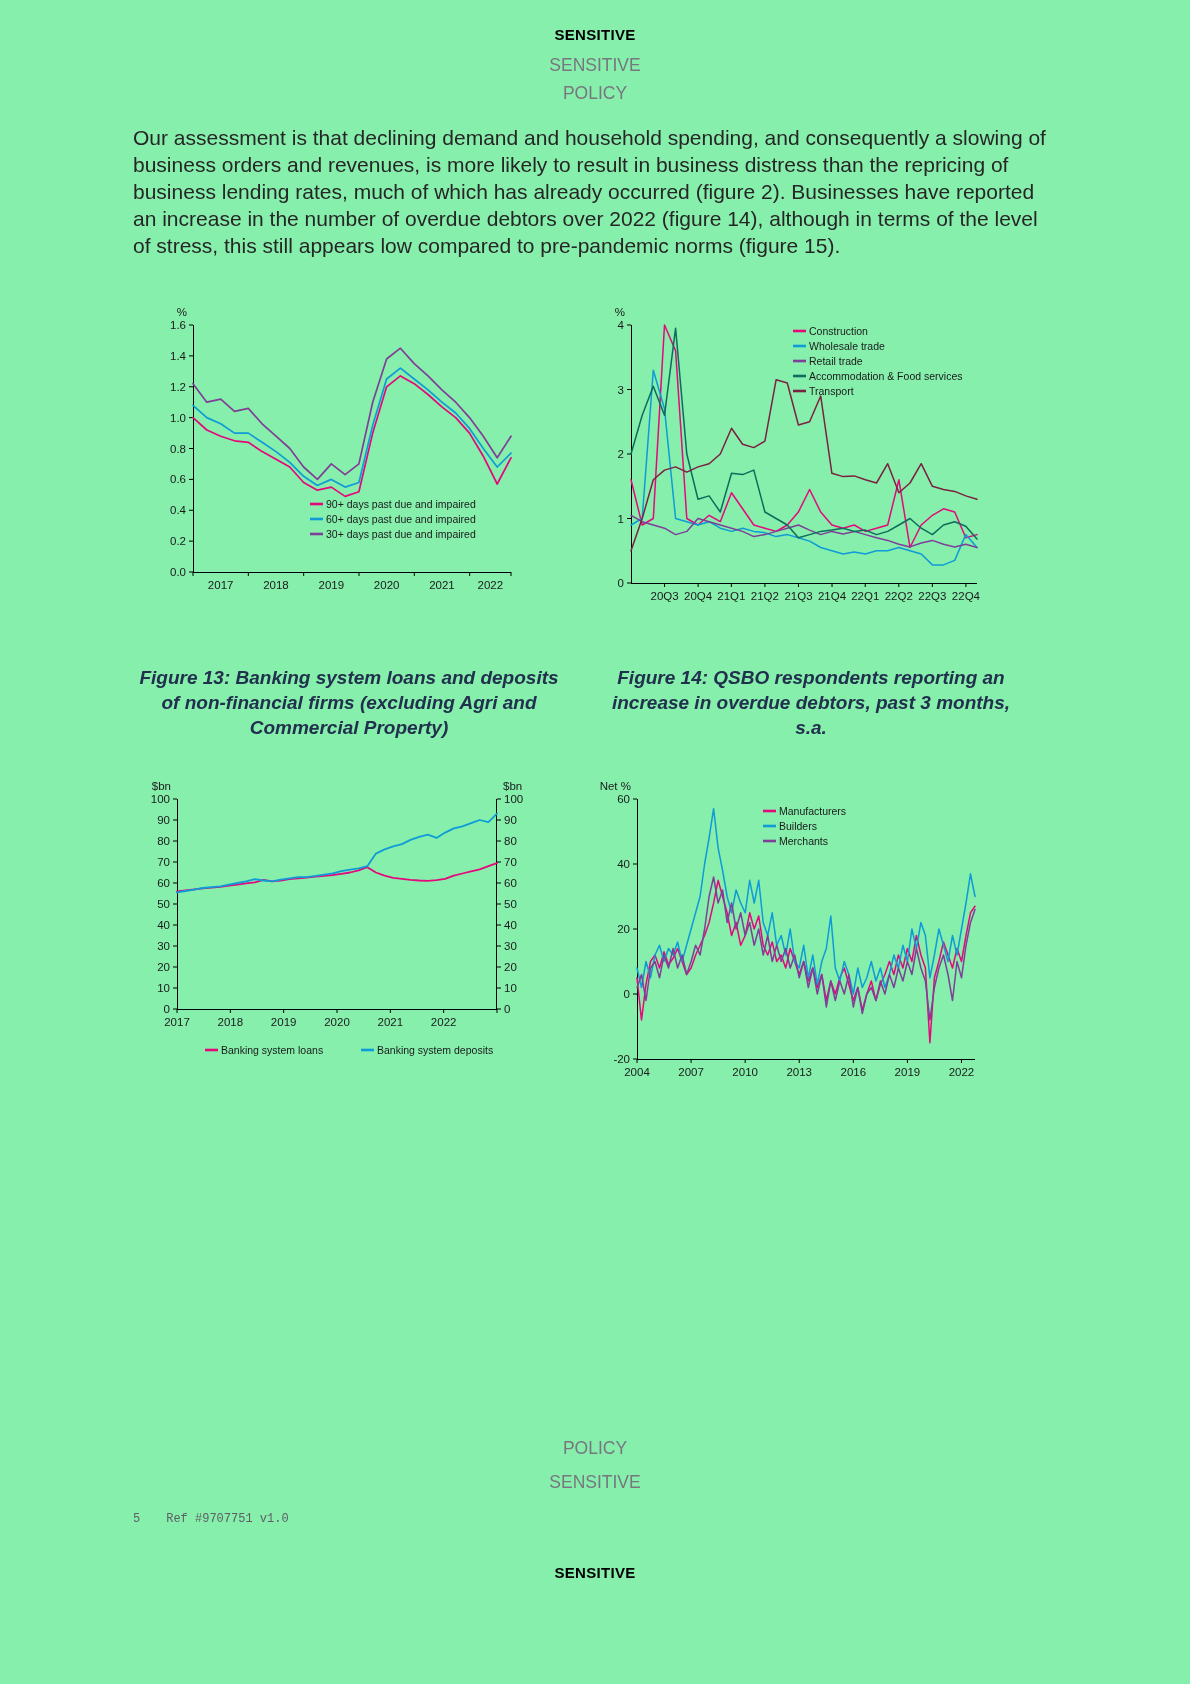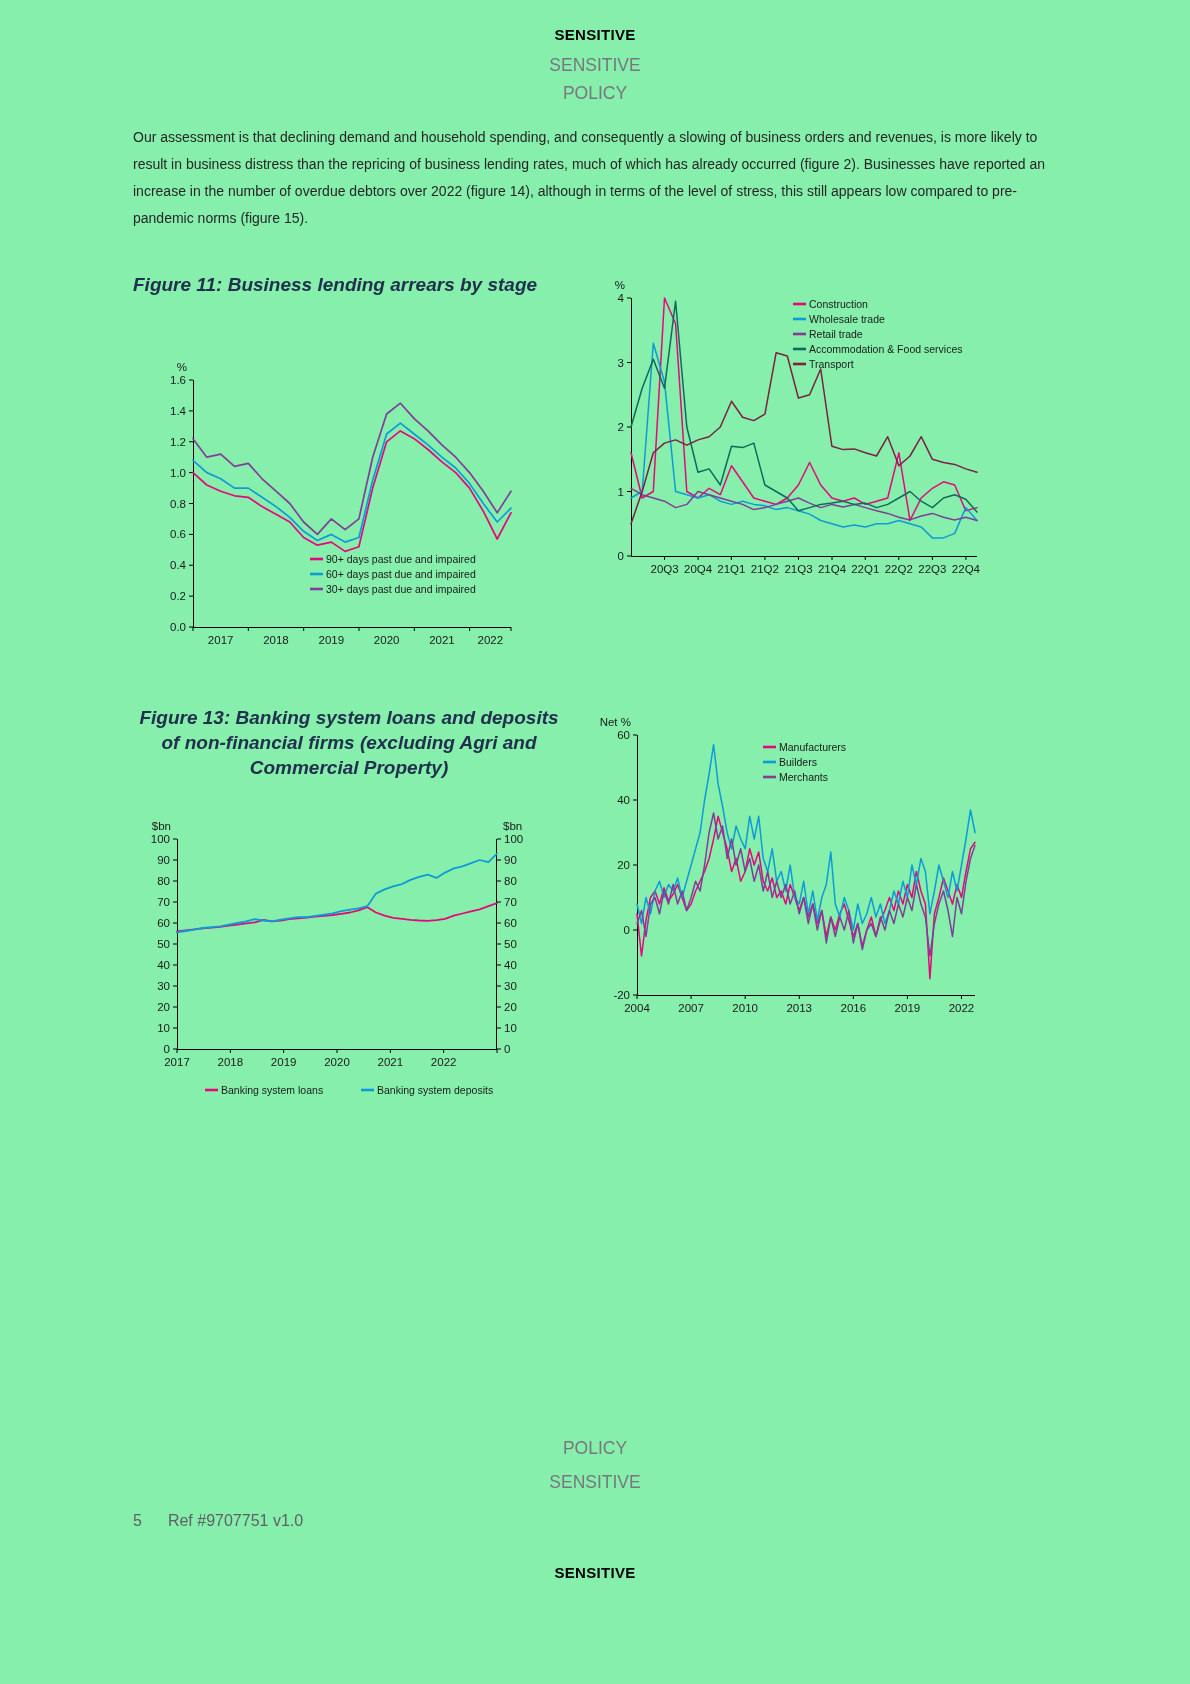--- a/index.html
+++ b/index.html
@@ -6,54 +6,53 @@
   html,body { margin:0; padding:0; background:#ffffff; }
   body { font-family:"Liberation Sans", sans-serif; }
   .page { position:relative; width:1190px; height:1684px; background:#86efac; overflow:hidden; }
 
   .class-black-top { padding-top:26px; text-align:center; font-size:15px; font-weight:700; color:#000; letter-spacing:.3px; }
   .class-gray { text-align:center; font-size:17.5px; color:#77777f; }
   .class-gray.first { margin-top:12px; }
   .class-gray.second { margin-top:7px; }
 
   .content { width:924px; margin:20px 133px 0 133px; }
-  .content p { font-size:14px; line-height:27px; color:#262626; margin:0 0 25px 0; }
+  .content p { font-size:21px; line-height:27px; color:#262626; margin:0 0 25px 0; }
 
   .fig-grid { display:grid; grid-template-columns:462px 462px; margin-top:40px; row-gap:42px; }
   .fig-caption { font-size:19px; font-weight:700; font-style:italic; color:#20304d; line-height:25px; padding-right:30px; }
   .fig-caption.row1 { min-height:82px; }
   .fig-caption.row2 { min-height:104px;text-align:center; }
   .chart { display:block; }
   .chart.indent { margin-left:12px; }
   .chart svg text { font-family:"Liberation Sans", sans-serif; fill:#1a1a1a; }
   .chart svg text.tick { font-size:11.5px; }
   .chart svg text.legend { font-size:10.5px; }
 
   .f-policy { position:absolute; top:1438px; left:0; width:100%; text-align:center; font-size:17.5px; color:#77777f; }
   .f-sensitive-gray { position:absolute; top:1472px; left:0; width:100%; text-align:center; font-size:17.5px; color:#77777f; }
-  .f-ref { position:absolute; top:1512px; left:133px; font-size:16px; color:#5f5f66; }
+  .f-ref { position:absolute; top:1512px; left:133px; font-size:12px; color:#5f5f66;font-family:Liberation Mono, monospace; }
   .f-ref .pagenum { margin-right:26px; }
   .f-sensitive-black { position:absolute; top:1564px; left:0; width:100%; text-align:center; font-size:15px; font-weight:700; color:#000; letter-spacing:.3px; }
 </style>
 </head>
 <body>
 
 <div class="page">
 
   <div class="class-black-top">SENSITIVE</div>
   <div class="class-gray first">SENSITIVE</div>
   <div class="class-gray second">POLICY</div>
 
   <div class="content">
     <p>Our assessment is that declining demand and household spending, and consequently a slowing of business orders and revenues, is more likely to result in business distress than the repricing of business lending rates, much of which has already occurred (figure 2). Businesses have reported an increase in the number of overdue debtors over 2022 (figure 14), although in terms of the level of stress, this still appears low compared to pre-pandemic norms (figure 15).</p>
 
     <div class="fig-grid">
 
       <div>
-        <div class="fig-caption row1">Figure 11: Business lending arrears by stage</div>
         <div class="chart indent"><svg width="380" height="305" viewBox="0 0 380 305">
               <line x1="48.5" y1="26" x2="48.5" y2="273.5" stroke="#000" stroke-width="1"></line>
               <line x1="48" y1="273.5" x2="366" y2="273.5" stroke="#000" stroke-width="1"></line>
               <line x1="44" y1="273" x2="48" y2="273" stroke="#000" stroke-width="1"></line>
               <text x="41" y="277" class="tick" text-anchor="end">0.0</text>
               <line x1="44" y1="242.125" x2="48" y2="242.125" stroke="#000" stroke-width="1"></line>
               <text x="41" y="246.125" class="tick" text-anchor="end">0.2</text>
               <line x1="44" y1="211.25" x2="48" y2="211.25" stroke="#000" stroke-width="1"></line>
               <text x="41" y="215.25" class="tick" text-anchor="end">0.4</text>
               <line x1="44" y1="180.375" x2="48" y2="180.375" stroke="#000" stroke-width="1"></line>
@@ -215,20 +214,21 @@
               <polyline points="44.0,122.4 52.6,121.4 61.3,120.3 69.9,119.3 78.6,118.6 87.2,117.8 95.9,116.5 104.5,115.7 113.2,114.4 121.8,113.4 130.5,110.9 139.1,112.3 147.8,111.5 156.4,110.2 165.1,109.4 173.7,108.5 182.4,107.7 191.0,106.9 199.7,106.0 208.3,104.8 217.0,103.5 225.6,101.4 234.3,98.2 242.9,103.5 251.6,106.6 260.2,108.8 268.9,109.8 277.5,110.9 286.2,111.5 294.8,111.9 303.5,111.1 312.1,109.8 320.8,106.6 329.4,104.5 338.1,102.4 346.7,100.3 355.4,97.2 364.0,94.1" fill="none" stroke="#e4087c" stroke-width="1.8" stroke-linejoin="round" stroke-linecap="round"></polyline>
               <polyline points="44.0,123.4 52.6,122.0 61.3,120.7 69.9,119.0 78.6,118.2 87.2,117.4 95.9,115.7 104.5,114.0 113.2,112.3 121.8,110.2 130.5,111.5 139.1,112.3 147.8,110.6 156.4,109.4 165.1,108.1 173.7,108.1 182.4,106.9 191.0,105.6 199.7,104.3 208.3,102.2 217.0,100.6 225.6,99.3 234.3,97.2 242.9,84.6 251.6,80.4 260.2,77.3 268.9,75.1 277.5,70.9 286.2,67.8 294.8,65.7 303.5,68.9 312.1,63.6 320.8,59.4 329.4,57.3 338.1,54.1 346.7,51.0 355.4,53.1 364.0,44.7" fill="none" stroke="#0f9bd7" stroke-width="1.8" stroke-linejoin="round" stroke-linecap="round"></polyline>
               <line x1="72" y1="281" x2="85" y2="281" stroke="#e4087c" stroke-width="2.6"></line>
               <text x="88" y="284.8" class="legend" text-anchor="start">Banking system loans</text>
               <line x1="228" y1="281" x2="241" y2="281" stroke="#0f9bd7" stroke-width="2.6"></line>
               <text x="244" y="284.8" class="legend" text-anchor="start">Banking system deposits</text>
             </svg></div>
       </div>
 
       <div>
+        <div class="fig-caption row2">Figure 14: QSBO respondents reporting an increase in overdue debtors, past 3 months, s.a.</div>
         <div class="chart"><svg width="392" height="330" viewBox="0 0 392 330">
               <line x1="42.5" y1="30" x2="42.5" y2="290.5" stroke="#000" stroke-width="1"></line>
               <line x1="42" y1="290.5" x2="380" y2="290.5" stroke="#000" stroke-width="1"></line>
               <line x1="38" y1="290" x2="42" y2="290" stroke="#000" stroke-width="1"></line>
               <text x="35" y="294" class="tick" text-anchor="end">-20</text>
               <line x1="38" y1="225" x2="42" y2="225" stroke="#000" stroke-width="1"></line>
               <text x="35" y="229" class="tick" text-anchor="end">0</text>
               <line x1="38" y1="160" x2="42" y2="160" stroke="#000" stroke-width="1"></line>
               <text x="35" y="164" class="tick" text-anchor="end">20</text>
               <line x1="38" y1="95" x2="42" y2="95" stroke="#000" stroke-width="1"></line>

